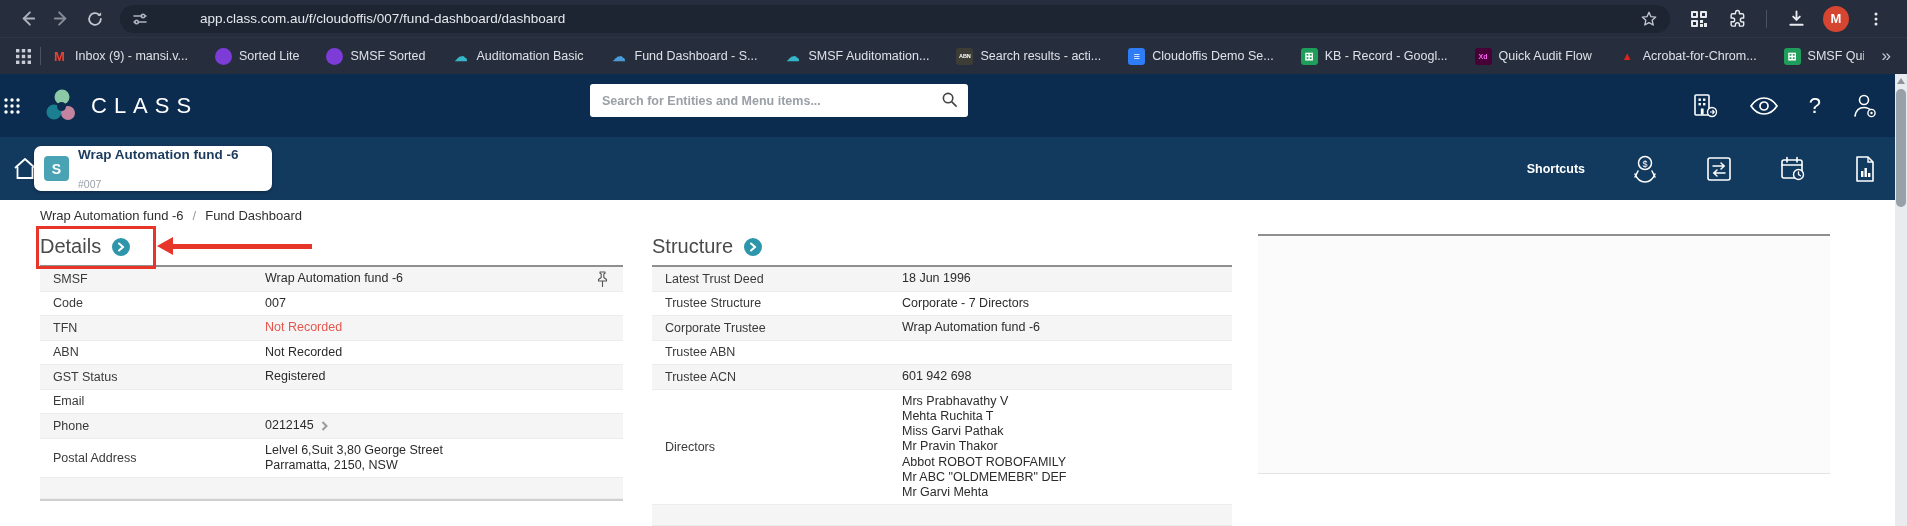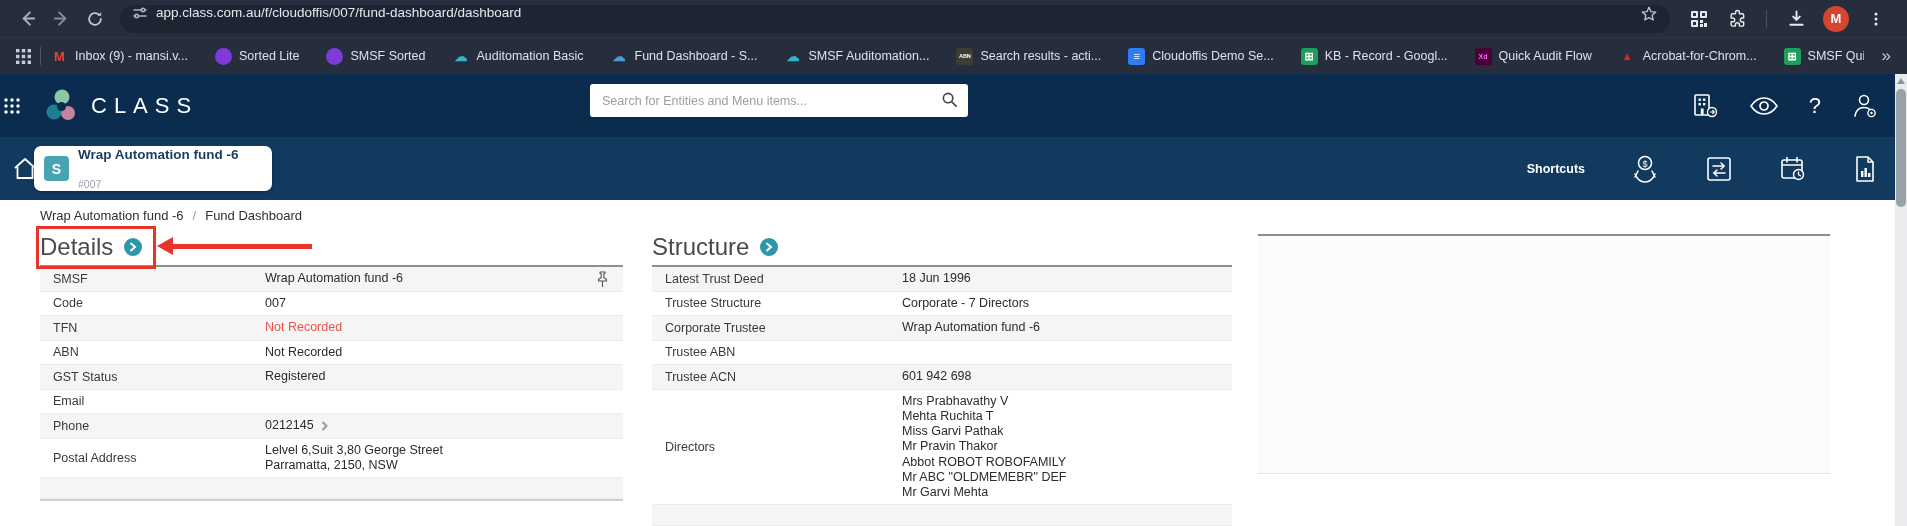--- a/index.html
+++ b/index.html
@@ -5,21 +5,21 @@
   html,body{margin:0;padding:0;background:#000;}
   *{box-sizing:border-box;}
   .screen{position:relative;width:1907px;height:526px;overflow:hidden;background:#ffffff;
           font-family:"Liberation Sans",sans-serif;-webkit-font-smoothing:antialiased;}
 
   
   .toolbar{position:absolute;left:0;top:0;width:1907px;height:37px;background:#262d3c;
            display:flex;align-items:center;padding:0 14px 0 10px;}
   .tb-ico{width:34px;height:26px;display:flex;align-items:center;justify-content:center;flex-shrink:0;cursor:pointer;}
   .url-pill{flex:1;height:28px;background:#1d2432;border-radius:14px;margin:0 12px 0 8px;
-            display:flex;align-items:flex-start;padding:0 12px;min-width:0;}
+            display:flex;align-items:center;padding:0 12px;min-width:0;gap:44px;}
   .url-text{color:#e6e8ec;font-size:13.5px;margin-left:8px;white-space:nowrap;overflow:hidden;flex:1;}
   .tb-right{display:flex;align-items:center;gap:4px;}
   .tb-divider{width:1px;height:18px;background:#4a5262;margin:0 8px;}
   .avatar{width:26px;height:26px;border-radius:50%;background:#d6452f;color:#fff;font-size:13px;font-weight:bold;
           display:flex;align-items:center;justify-content:center;margin:0 6px;cursor:pointer;}
 
   .bookmarksbar{position:absolute;left:0;top:37px;width:1907px;height:37px;background:#262d3c;
                 display:flex;align-items:center;padding:0 16px 0 10px;border-top:1px solid #2e3544;}
   .bm-apps{display:flex;align-items:center;justify-content:center;width:26px;height:26px;cursor:pointer;}
   .bm-sep{width:1px;height:18px;background:#4a5262;margin:0 10px 0 4px;}
@@ -31,21 +31,21 @@
   .bm-chevron{color:#c7ccd6;font-size:17px;margin-left:18px;cursor:pointer;}
 
   
   .appheader{position:absolute;left:0;top:74px;width:1907px;height:63px;background:#0b2c4e;
              display:flex;align-items:center;padding:0 3px;}
   .hdr-grid{margin-right:22px;cursor:pointer;}
   .brand{display:flex;align-items:center;gap:12px;}
   .brand-text{color:#ffffff;font-size:22px;letter-spacing:7px;font-weight:400;}
   .searchwrap{position:absolute;left:590px;top:84px;width:378px;height:33px;}
   .searchwrap input{width:100%;height:100%;border:none;border-radius:3px;padding:0 34px 0 12px;
-                    font-size:12.5px;color:#333;outline:none;font-family:"Liberation Sans",sans-serif;}
+                    font-size:12.5px;color:#333;outline:none;font-family:"Liberation Sans",sans-serif;font-weight:bold;}
   .searchwrap input::placeholder{color:#9aa0a6;}
   .search-ico{position:absolute;right:10px;top:7px;cursor:pointer;}
   .hdr-icons{position:absolute;right:28px;top:74px;height:63px;display:flex;align-items:center;gap:30px;}
   .hdr-icons .hico{cursor:pointer;display:flex;align-items:center;justify-content:center;}
   .help-q{color:#fff;font-size:22px;font-weight:400;}
 
   
   .navbar{position:absolute;left:0;top:137px;width:1907px;height:63px;background:#12395e;}
   .home-ico{position:absolute;left:12px;top:19px;cursor:pointer;}
   .fundpill{position:absolute;left:34px;top:9px;width:238px;height:45px;background:#ffffff;border-radius:7px;
@@ -64,21 +64,21 @@
   
   .breadcrumb{position:absolute;left:40px;top:208px;font-size:13px;color:#2f2f2f;display:flex;gap:9px;align-items:center;}
   .crumb{cursor:pointer;}
   .crumb-sep{color:#9a9a9a;}
 
   .col{position:absolute;top:231px;}
   .col-details{left:40px;width:583px;}
   .col-structure{left:652px;width:580px;}
   .col-relationships{left:1258px;width:572px;}
   .sec-head{display:flex;align-items:center;gap:11px;height:31px;}
-  .sec-title{font-size:24px;color:#4a4a4a;}
+  .sec-title{font-size:20px;color:#4a4a4a;}
   .chev-circle{width:18px;height:18px;border-radius:50%;background:#2e96aa;display:inline-flex;
                align-items:center;justify-content:center;cursor:pointer;flex-shrink:0;}
   .sec-rule{height:2px;background:#8f8f8f;margin-top:3px;}
 
   .trows{border-bottom:2px solid #cfcfcf;}
   .trow{display:flex;align-items:center;min-height:24.5px;border-bottom:1px solid #ececec;
         font-size:12.5px;position:relative;}
   .trow:nth-child(odd){background:#f5f5f5;}
   .tlabel{flex-shrink:0;padding-left:13px;color:#3a3a3a;}
   .lblw-details .tlabel{width:225px;}

